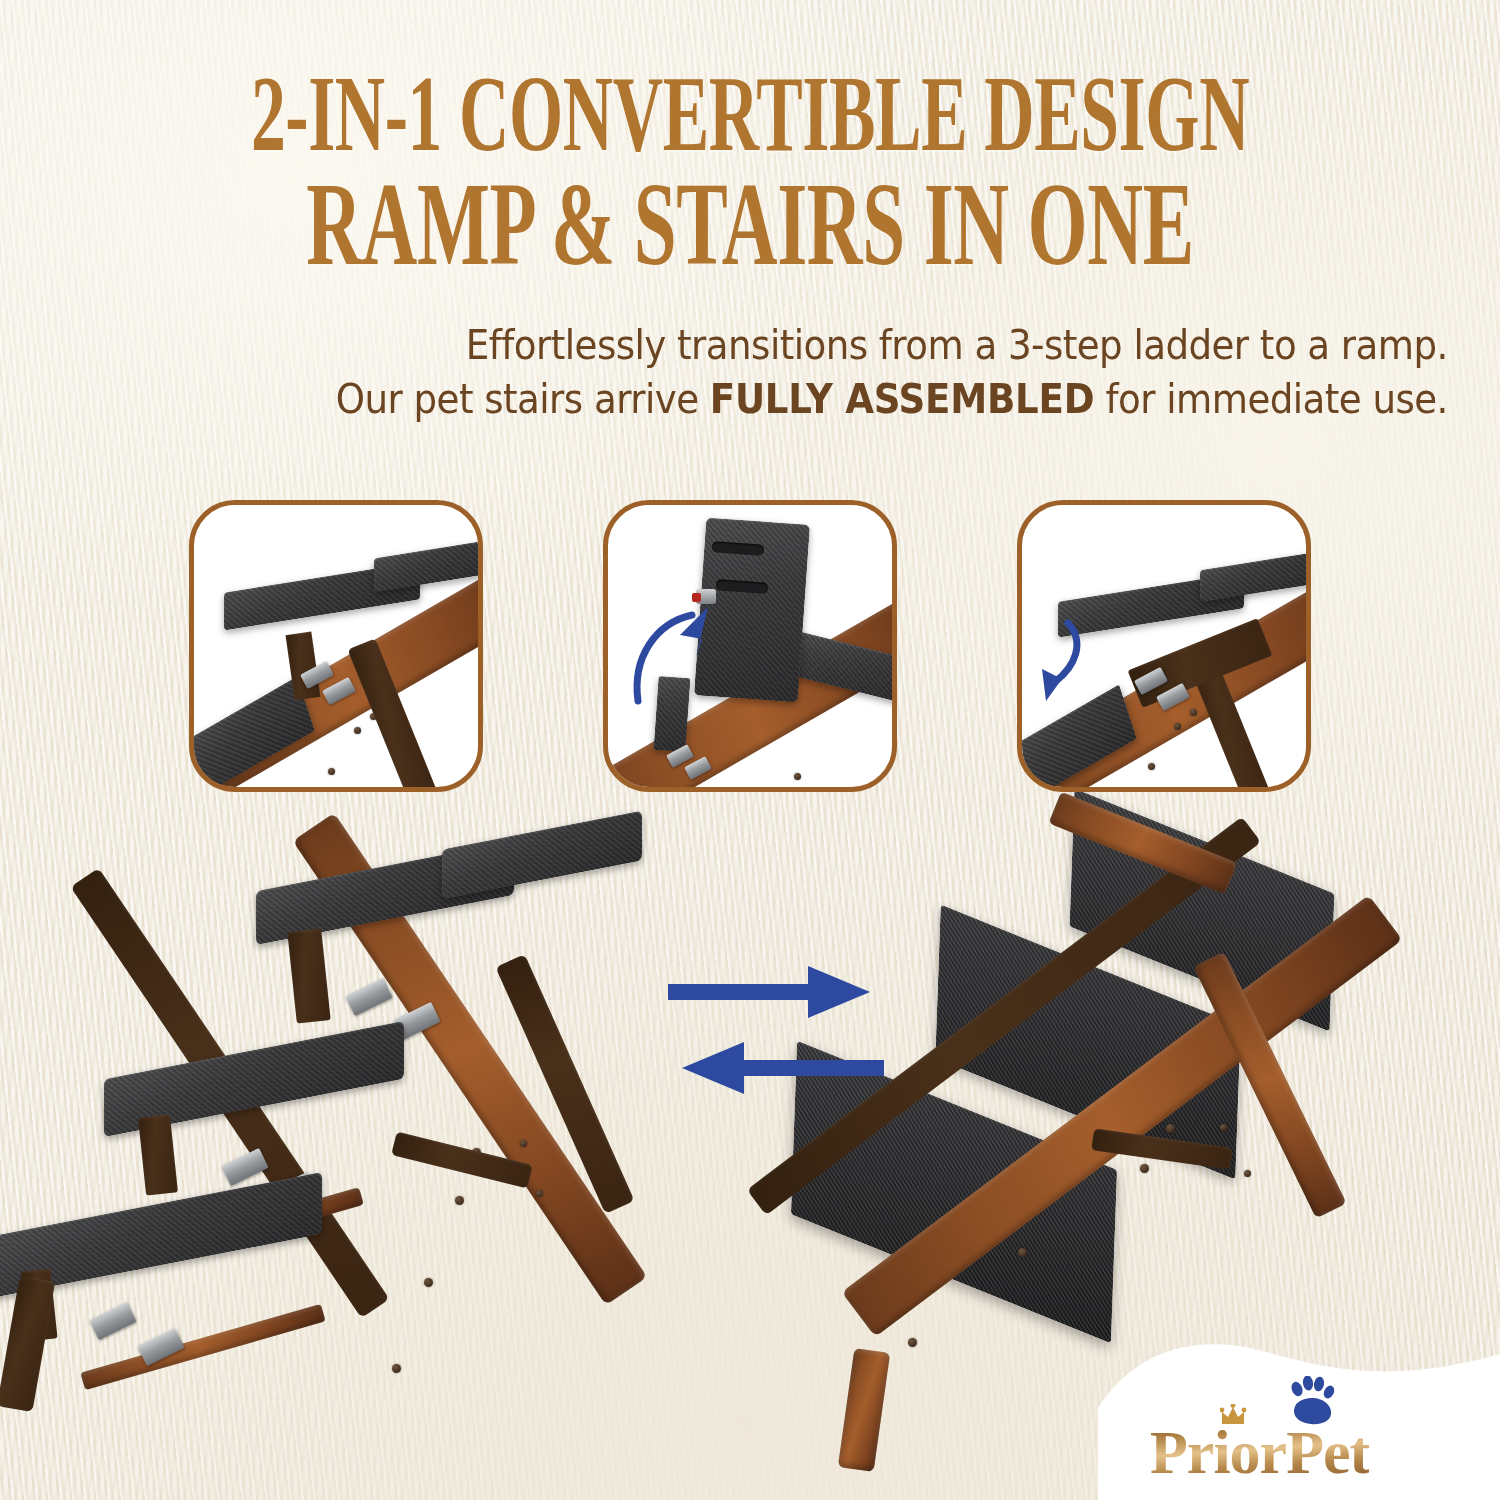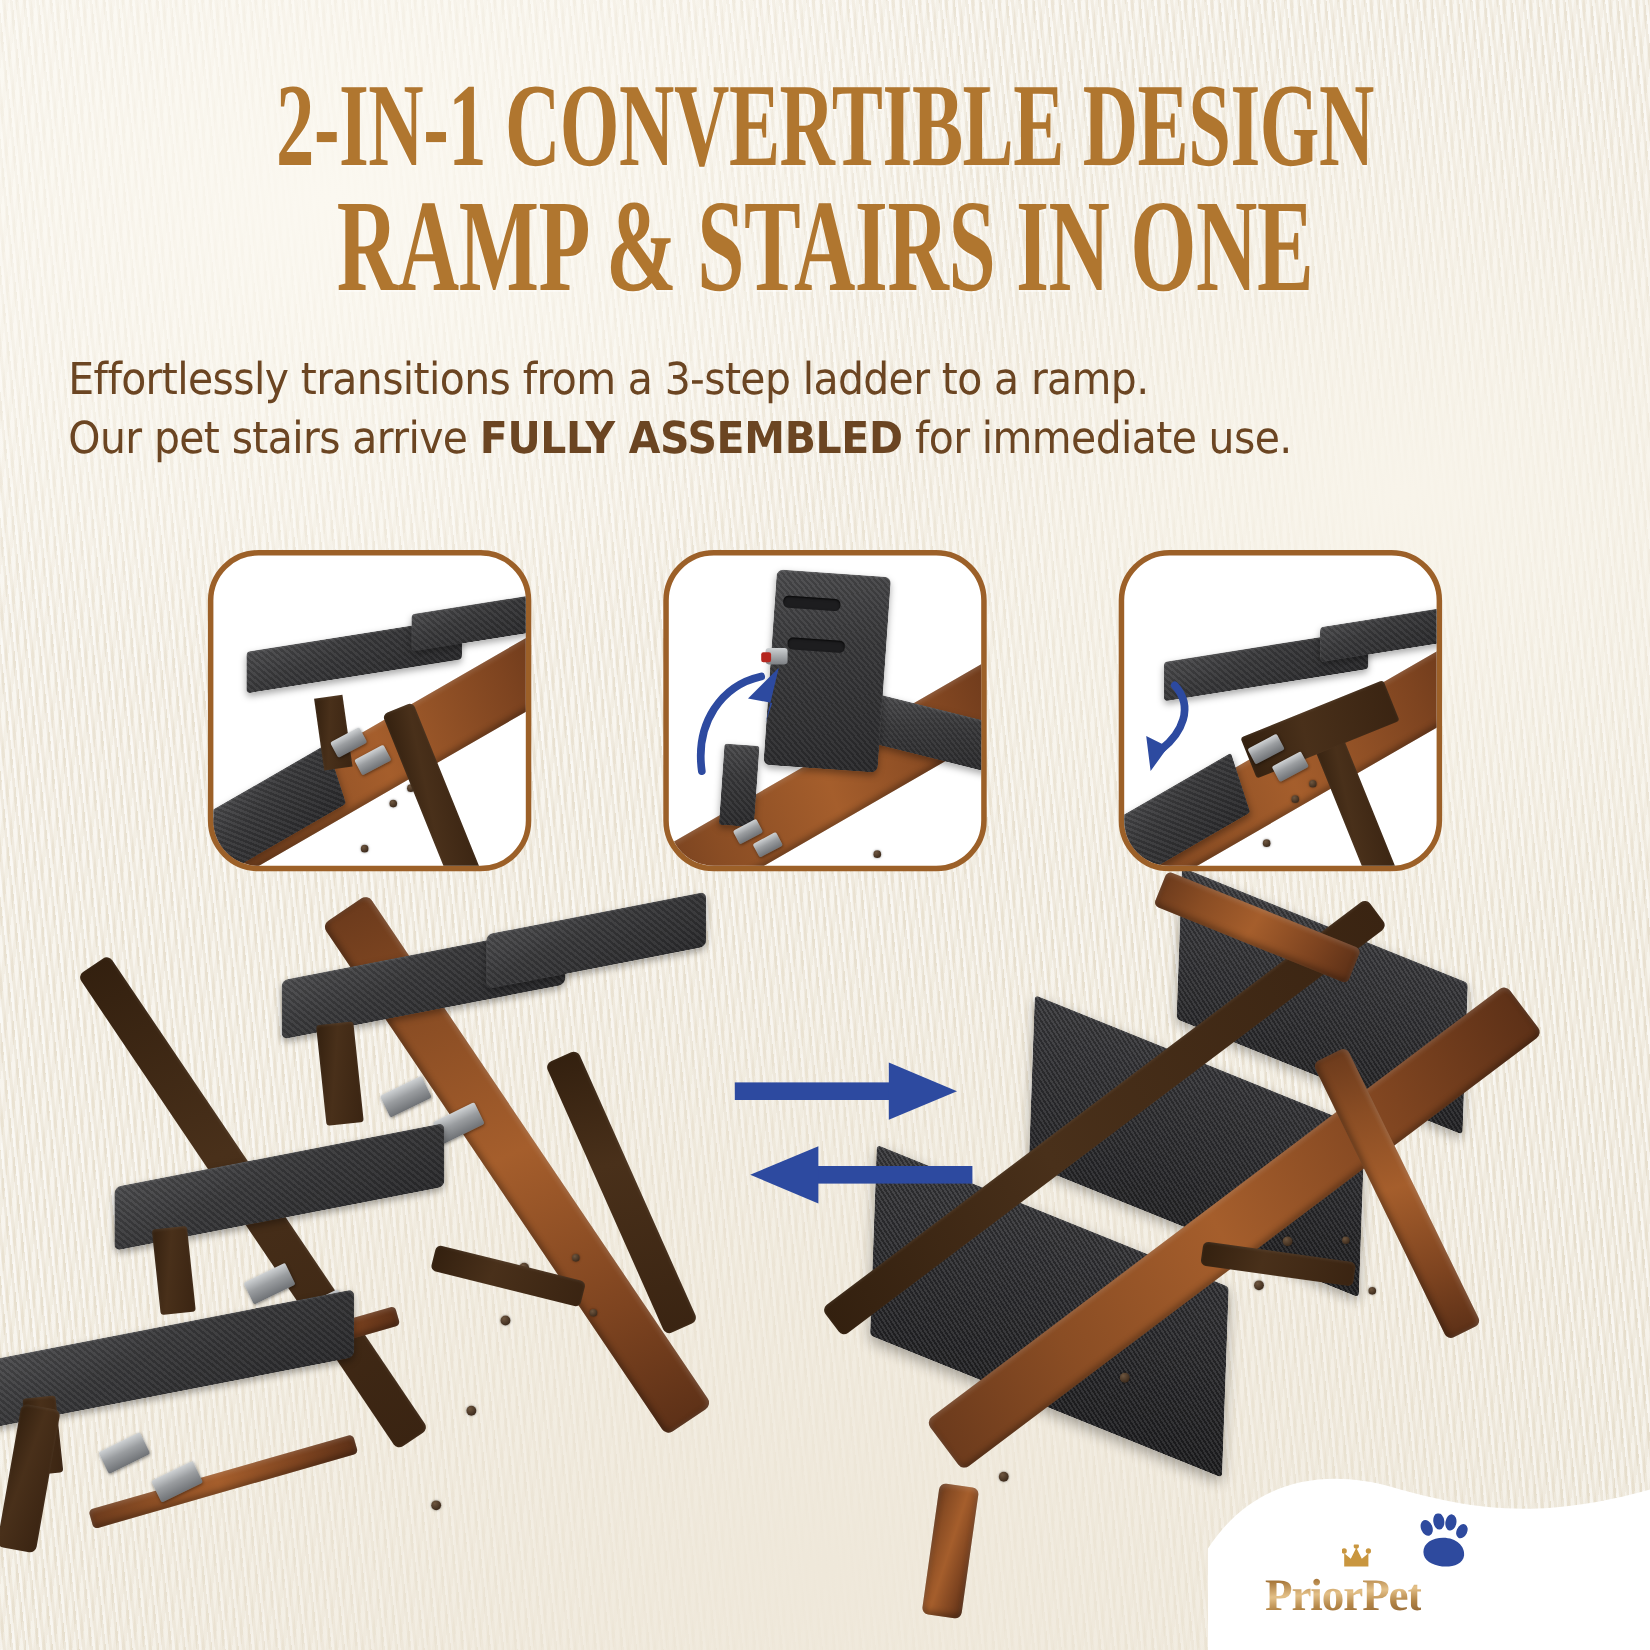--- a/index.html
+++ b/index.html
@@ -45,21 +45,21 @@
     transform-origin: center top;
     text-shadow: 0 1px 0 rgba(255,255,255,0.45);
     white-space: nowrap;
   }
   #headline-1 { font-size: 83px; }
   #headline-2 { font-size: 92px; margin-top: 22px; }
 
   
   #subtitle-block {
     position:absolute; top:318px; left:0; width:1500px;
-    text-align:left; z-index:4;padding-left:10px;
+    text-align:right; z-index:4;padding-left:10px;
   }
   .subtitle-line {
     font-family: "DejaVu Sans", sans-serif;
     color:#6b4522;
     font-size: 40px;
     line-height: 1.36;
     letter-spacing: -0.6px;
     transform: scaleX(0.93);
     white-space: nowrap;
   }
@@ -119,24 +119,24 @@
   
   #conversion-arrows { position:absolute; left:666px; top:140px; z-index:6; }
 
   
   #logo-badge {
     position:absolute; right:0; bottom:0;
     width:402px; height:168px; z-index:9;
   }
   #logo-blob { position:absolute; inset:0; }
   #logo-wordmark {
-    position:absolute; left:52px; bottom:26px;
+    position:absolute; left:52px; bottom:12px;
     z-index:2;
     font-family:"Liberation Serif", serif;
-    font-size:41px; font-weight:700;
+    font-size:62px; font-weight:700;
     letter-spacing:-1px;
     background: linear-gradient(176deg,#6d4520 0%,#a9793c 22%,#e4c189 46%,#b48648 66%,#7a5026 100%);
     -webkit-background-clip:text; background-clip:text;
     -webkit-text-fill-color:transparent; color:transparent;
     white-space:nowrap;
   }
   #logo-paw { position:absolute; left:188px; bottom:74px; z-index:3; }
   #logo-crown { position:absolute; left:122px; bottom:72px; z-index:3; }
 </style>
 </head>

